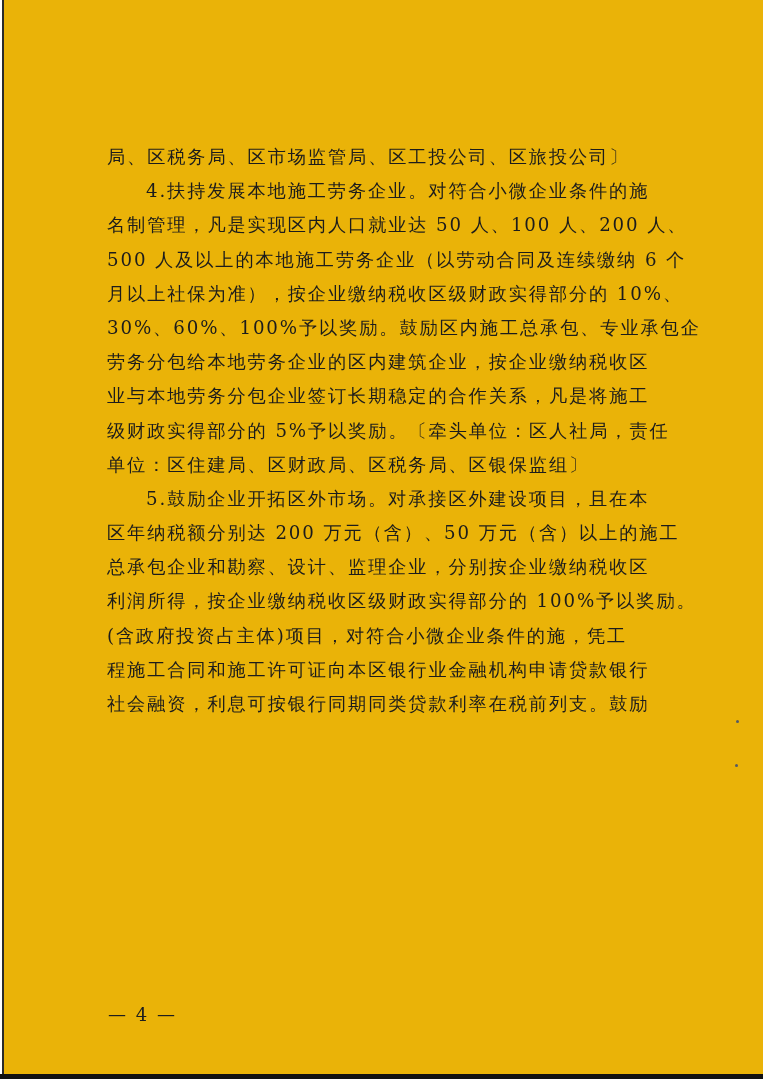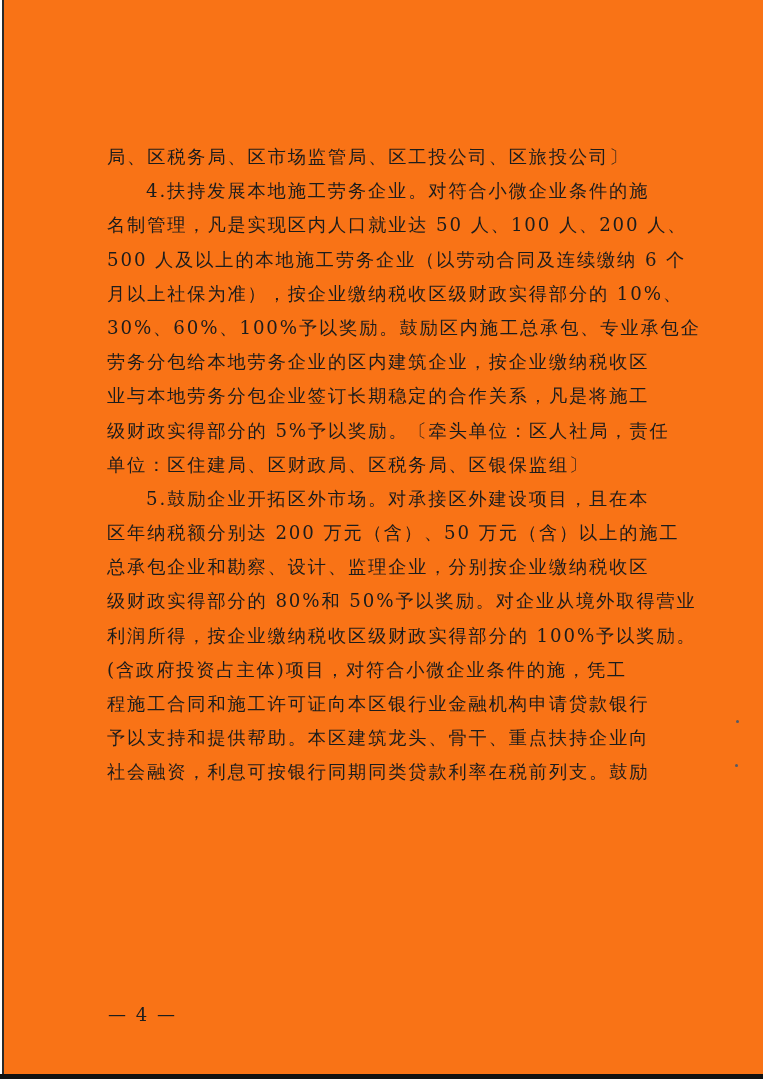--- a/index.html
+++ b/index.html
@@ -14,21 +14,21 @@
       overflow: hidden;
       font-family: "DejaVu Serif", "Liberation Serif", serif;
       color: #1c1c1c;
     }
     .page {
       position: absolute;
       left: 2px;
       top: 0;
       width: 761px;
       height: 1074px;
-      background: #f97316;
+      background: #eab308;
       border-left: 2px solid #2a2a2a;
       box-sizing: border-box;
     }
     .bottom-bar {
       position: absolute;
       left: 0;
       bottom: 0;
       width: 763px;
       height: 5px;
       background: #111111;
@@ -77,25 +77,23 @@
     <div class="line">500 人及以上的本地施工劳务企业（以劳动合同及连续缴纳 6 个</div>
     <div class="line">月以上社保为准），按企业缴纳税收区级财政实得部分的 10%、</div>
     <div class="line">30%、60%、100%予以奖励。鼓励区内施工总承包、专业承包企</div>
     <div class="line">劳务分包给本地劳务企业的区内建筑企业，按企业缴纳税收区</div>
     <div class="line">业与本地劳务分包企业签订长期稳定的合作关系，凡是将施工</div>
     <div class="line">级财政实得部分的 5%予以奖励。〔牵头单位：区人社局，责任</div>
     <div class="line">单位：区住建局、区财政局、区税务局、区银保监组〕</div>
     <div class="line indent">5.鼓励企业开拓区外市场。对承接区外建设项目，且在本</div>
     <div class="line">区年纳税额分别达 200 万元（含）、50 万元（含）以上的施工</div>
     <div class="line">总承包企业和勘察、设计、监理企业，分别按企业缴纳税收区</div>
-    <div class="line">级财政实得部分的 80%和 50%予以奖励。对企业从境外取得营业</div>
     <div class="line">利润所得，按企业缴纳税收区级财政实得部分的 100%予以奖励。</div>
     <div class="line">(含政府投资占主体)项目，对符合小微企业条件的施，凭工</div>
     <div class="line">程施工合同和施工许可证向本区银行业金融机构申请贷款银行</div>
-    <div class="line">予以支持和提供帮助。本区建筑龙头、骨干、重点扶持企业向</div>
     <div class="line">社会融资，利息可按银行同期同类贷款利率在税前列支。鼓励</div>
   </div>
 
   <div class="page-number">— 4 —</div>
 
   <div class="speck" style="left:732px; top:720px;"></div>
   <div class="speck" style="left:731px; top:764px;"></div>
 </div>
 
 <div class="bottom-bar"></div>

